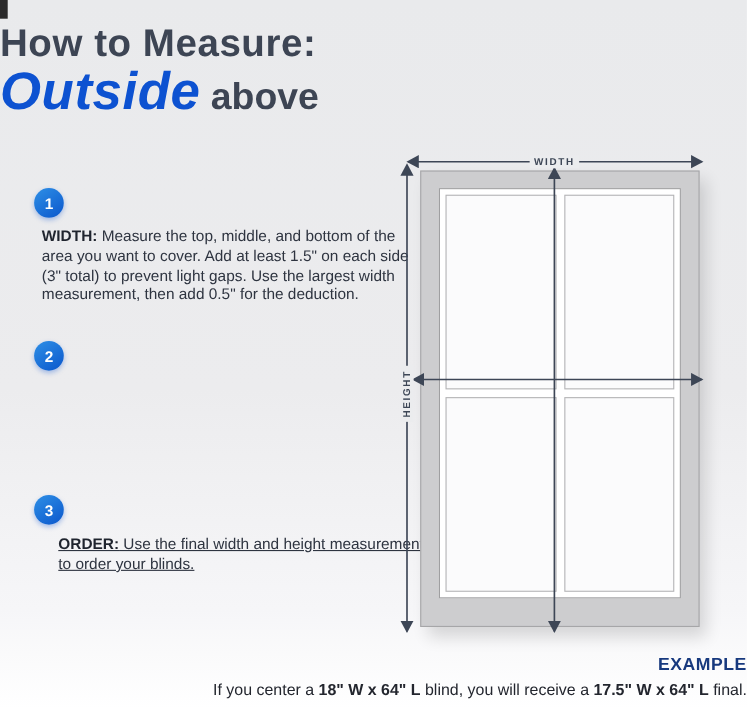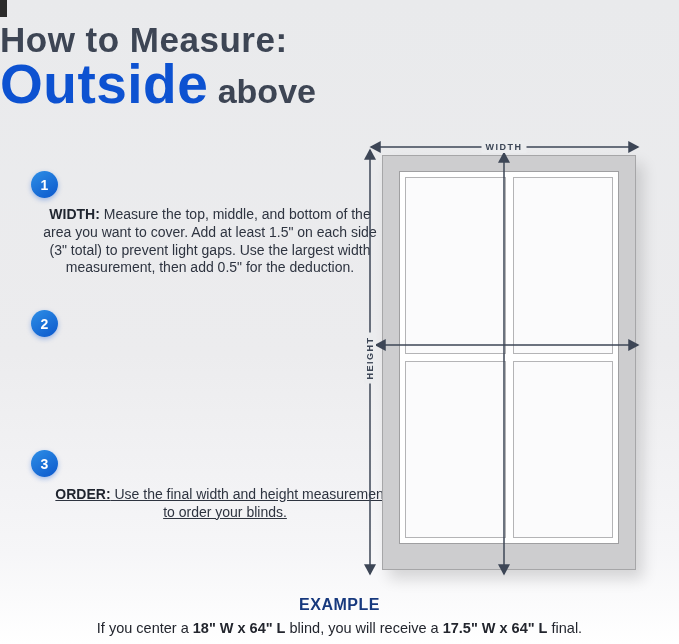--- a/index.html
+++ b/index.html
@@ -8,28 +8,28 @@
   .canvas { position:relative; width:679px; height:644px; overflow:hidden;
             background:linear-gradient(180deg,#e9eaec 0%,#ececee 55%,#f6f6f8 86%,#ffffff 100%); }
 
   
   .corner-mark { position:absolute; left:0; top:0; width:7px; height:17px; background:#2b2b2b; }
 
   
   .title { position:absolute; top:20px; left:0; width:100%; text-align:left; color:#3d4554; }
   .title-line1 { font-size:35px; font-weight:700; letter-spacing:.5px; }
   .title-line2 { margin-top:0; font-size:34px; font-weight:700; line-height:48px; }
-  .title-accent { font-size:55px; font-weight:800; color:#0d52d1; letter-spacing:.5px; }
+  .title-accent { font-size:48px; font-weight:800; color:#0d52d1; letter-spacing:.5px;font-style:italic; }
 
   
   .step-circle { position:absolute; width:27px; height:27px; border-radius:50%;
                  background:linear-gradient(145deg,#2e8fe6,#0b57cc); color:#fff;
                  font-size:14px; font-weight:700; display:flex; align-items:center; justify-content:center;
                  box-shadow:0 2px 5px rgba(13,82,209,.35); }
-  .step-text { position:absolute; width:344px; font-size:14px; line-height:1.27; color:#2e3440;text-align:center; }
+  .step-text { position:absolute; width:344px; font-size:14px; line-height:1.27; color:#2e3440; }
   .step-text b { font-weight:700; color:#1f242e; }
   .c1 { left:31px; top:171px; } .t1 { left:38px; top:206px; }
   .c2 { left:31px; top:310px; } .t2 { left:38px; top:346px; }
   .c3 { left:31px; top:450px; } .t3 { left:53px; top:486px;text-decoration:underline; }
 
   
   .diagram { position:absolute; left:358px; top:130px; width:292px; height:460px; }
   .win-outer { position:absolute; left:24px; top:25px; width:254px; height:415px;
                background:#cdcdcf; border:1px solid #a6a6a8;
                box-shadow:7px 9px 14px rgba(0,0,0,.14); }
@@ -37,21 +37,21 @@
                background:#ffffff; border:1px solid #9f9fa1; padding:5px;
                display:grid; grid-template-columns:1fr 1fr; grid-template-rows:1fr 1fr; gap:7px; }
   .pane { background:#fbfbfc; border:1px solid #b4b4b6; }
   .dim-svg { position:absolute; left:0; top:0; width:292px; height:460px; pointer-events:none; }
   .dim-label { position:absolute; font-size:9px; font-weight:700; letter-spacing:1.5px;
                color:#3d4656; background:#ebecee; padding:1px 4px; white-space:nowrap; }
   .width-label  { left:146px; top:17px;  transform:translate(-50%,-50%); }
   .height-label { left:12px;  top:228px; transform:translate(-50%,-50%) rotate(-90deg); }
 
   
-  .example { position:absolute; left:0; bottom:8px; width:100%; text-align:center; }
+  .example { position:absolute; left:0; bottom:8px; width:100%; text-align:right; }
   .example-heading { font-size:16px; font-weight:800; letter-spacing:.5px; color:#17397e; margin-bottom:6px; }
   .example-text { font-size:14.5px; color:#23262e; }
   .example-text b { font-weight:700; }
 </style>
 </head>
 <body>
 
 <div class="canvas">
 
   <div class="corner-mark"></div>

